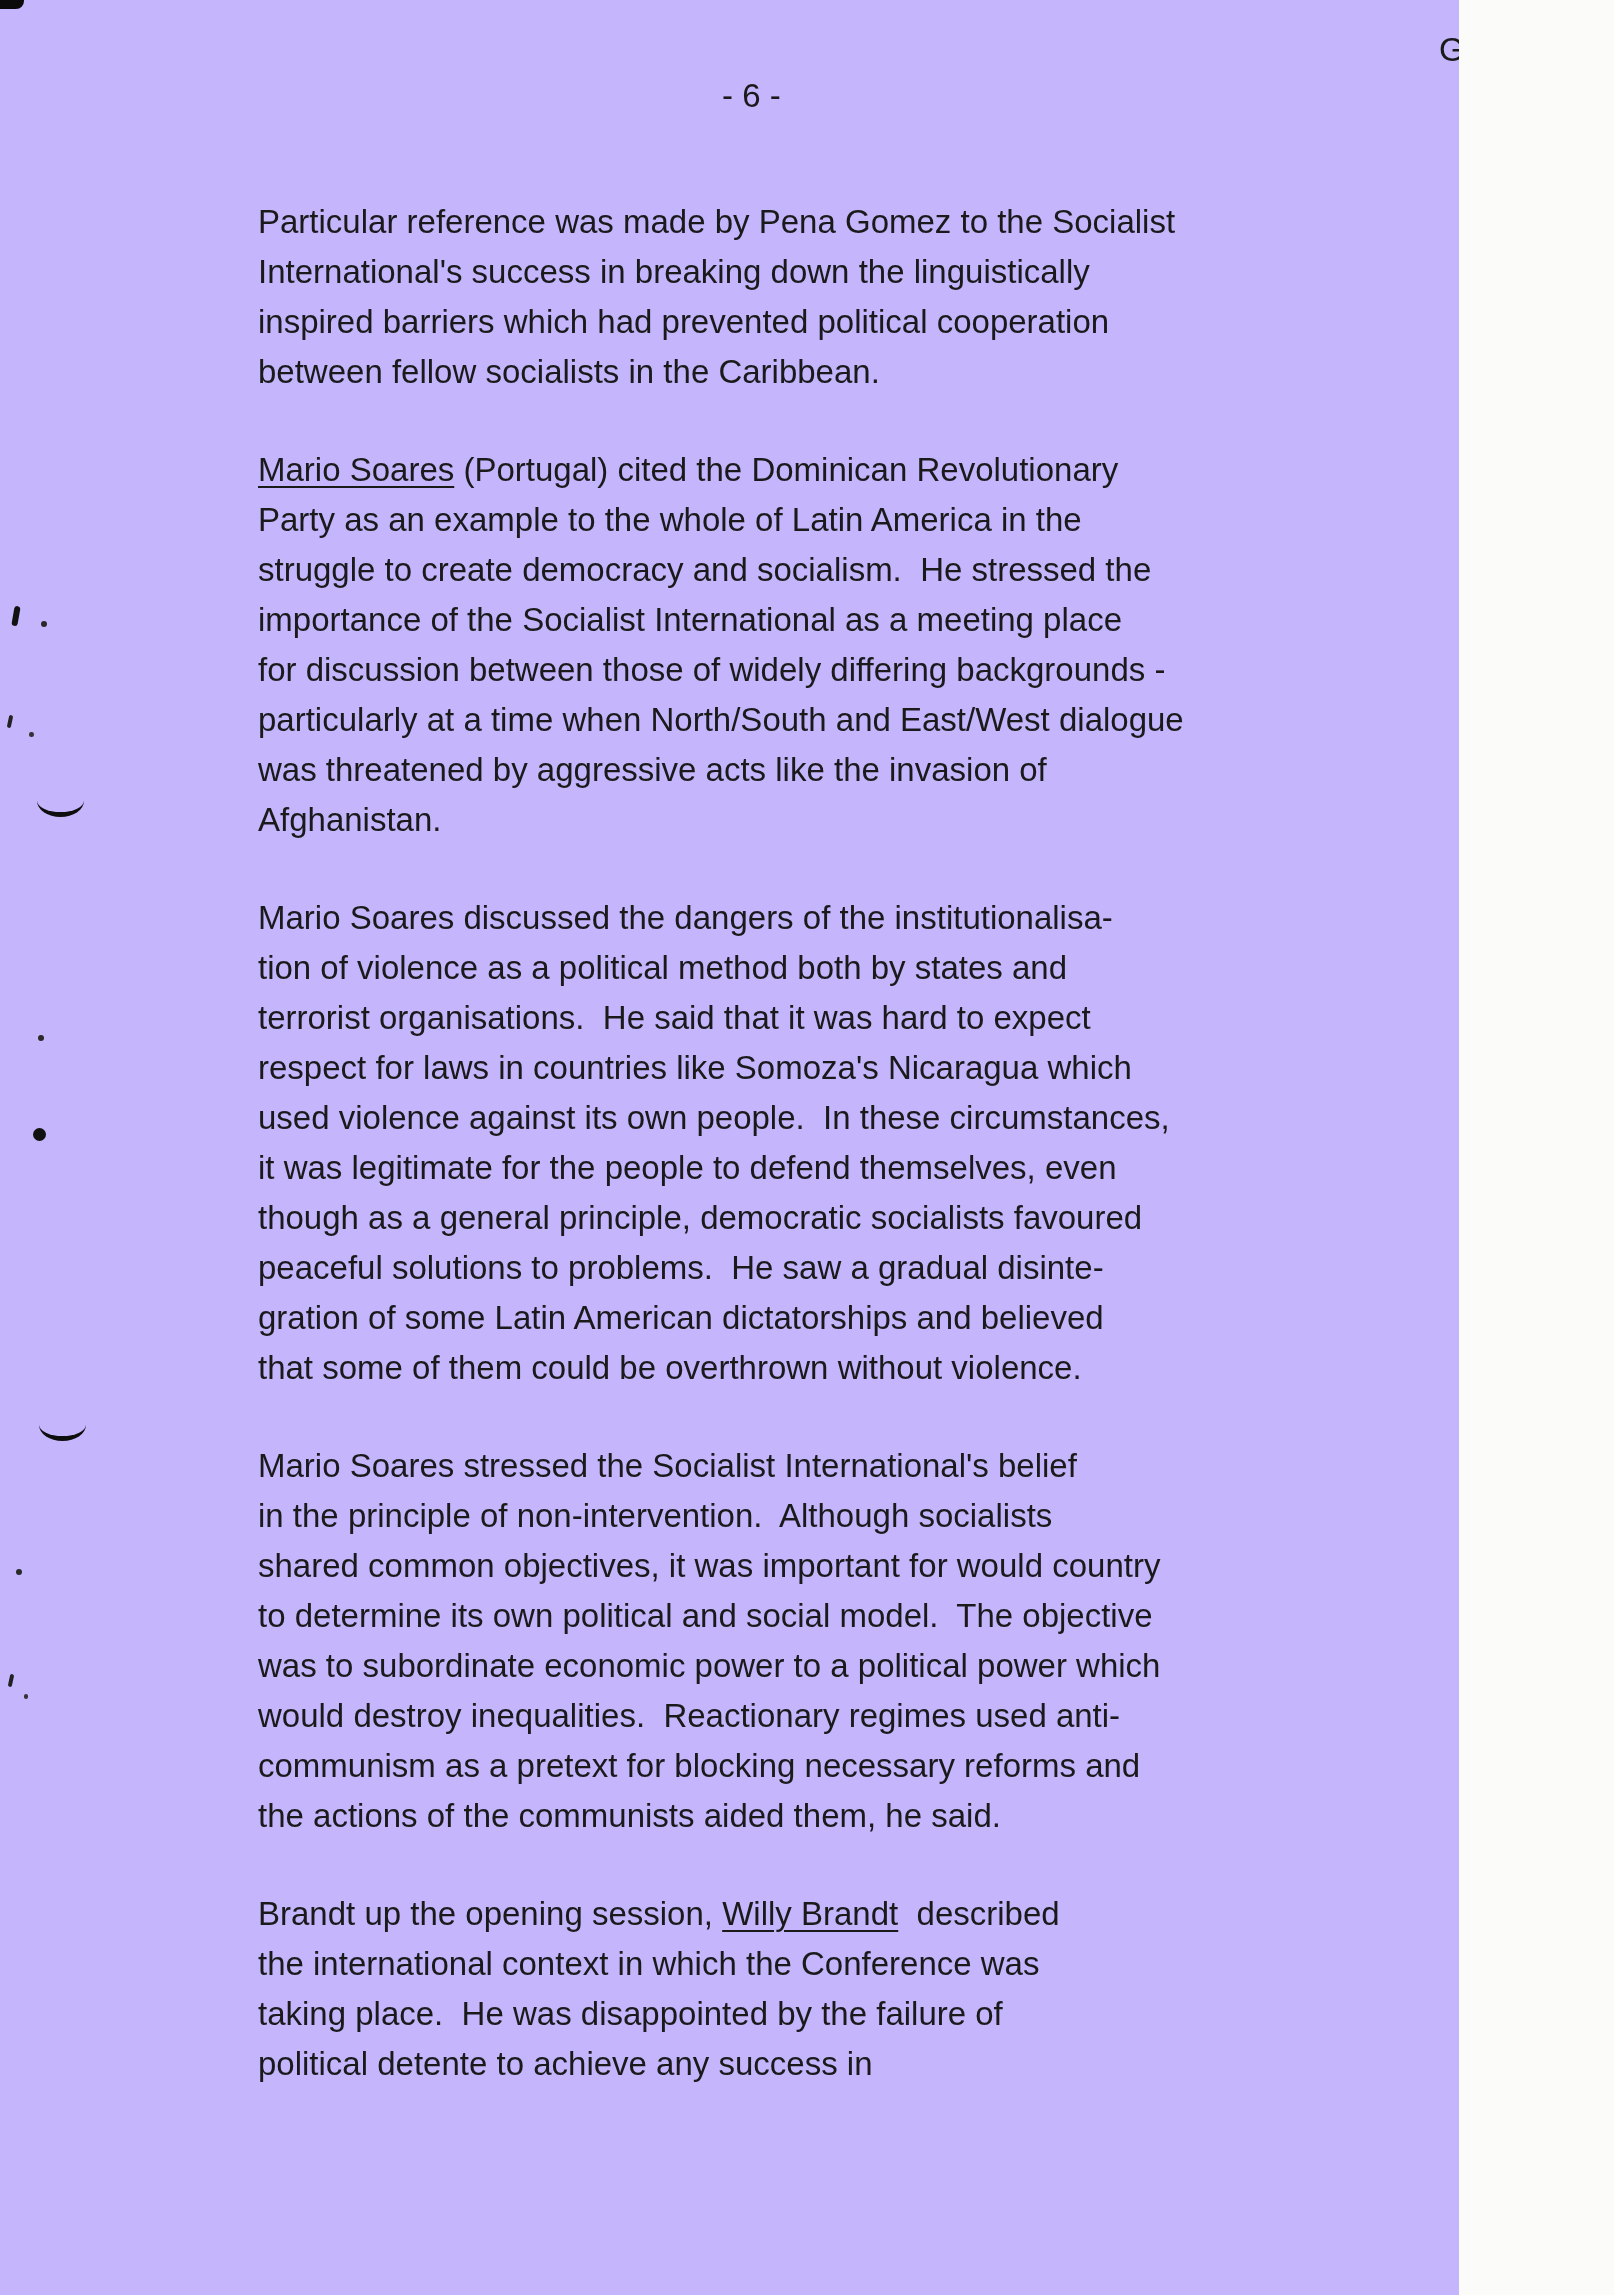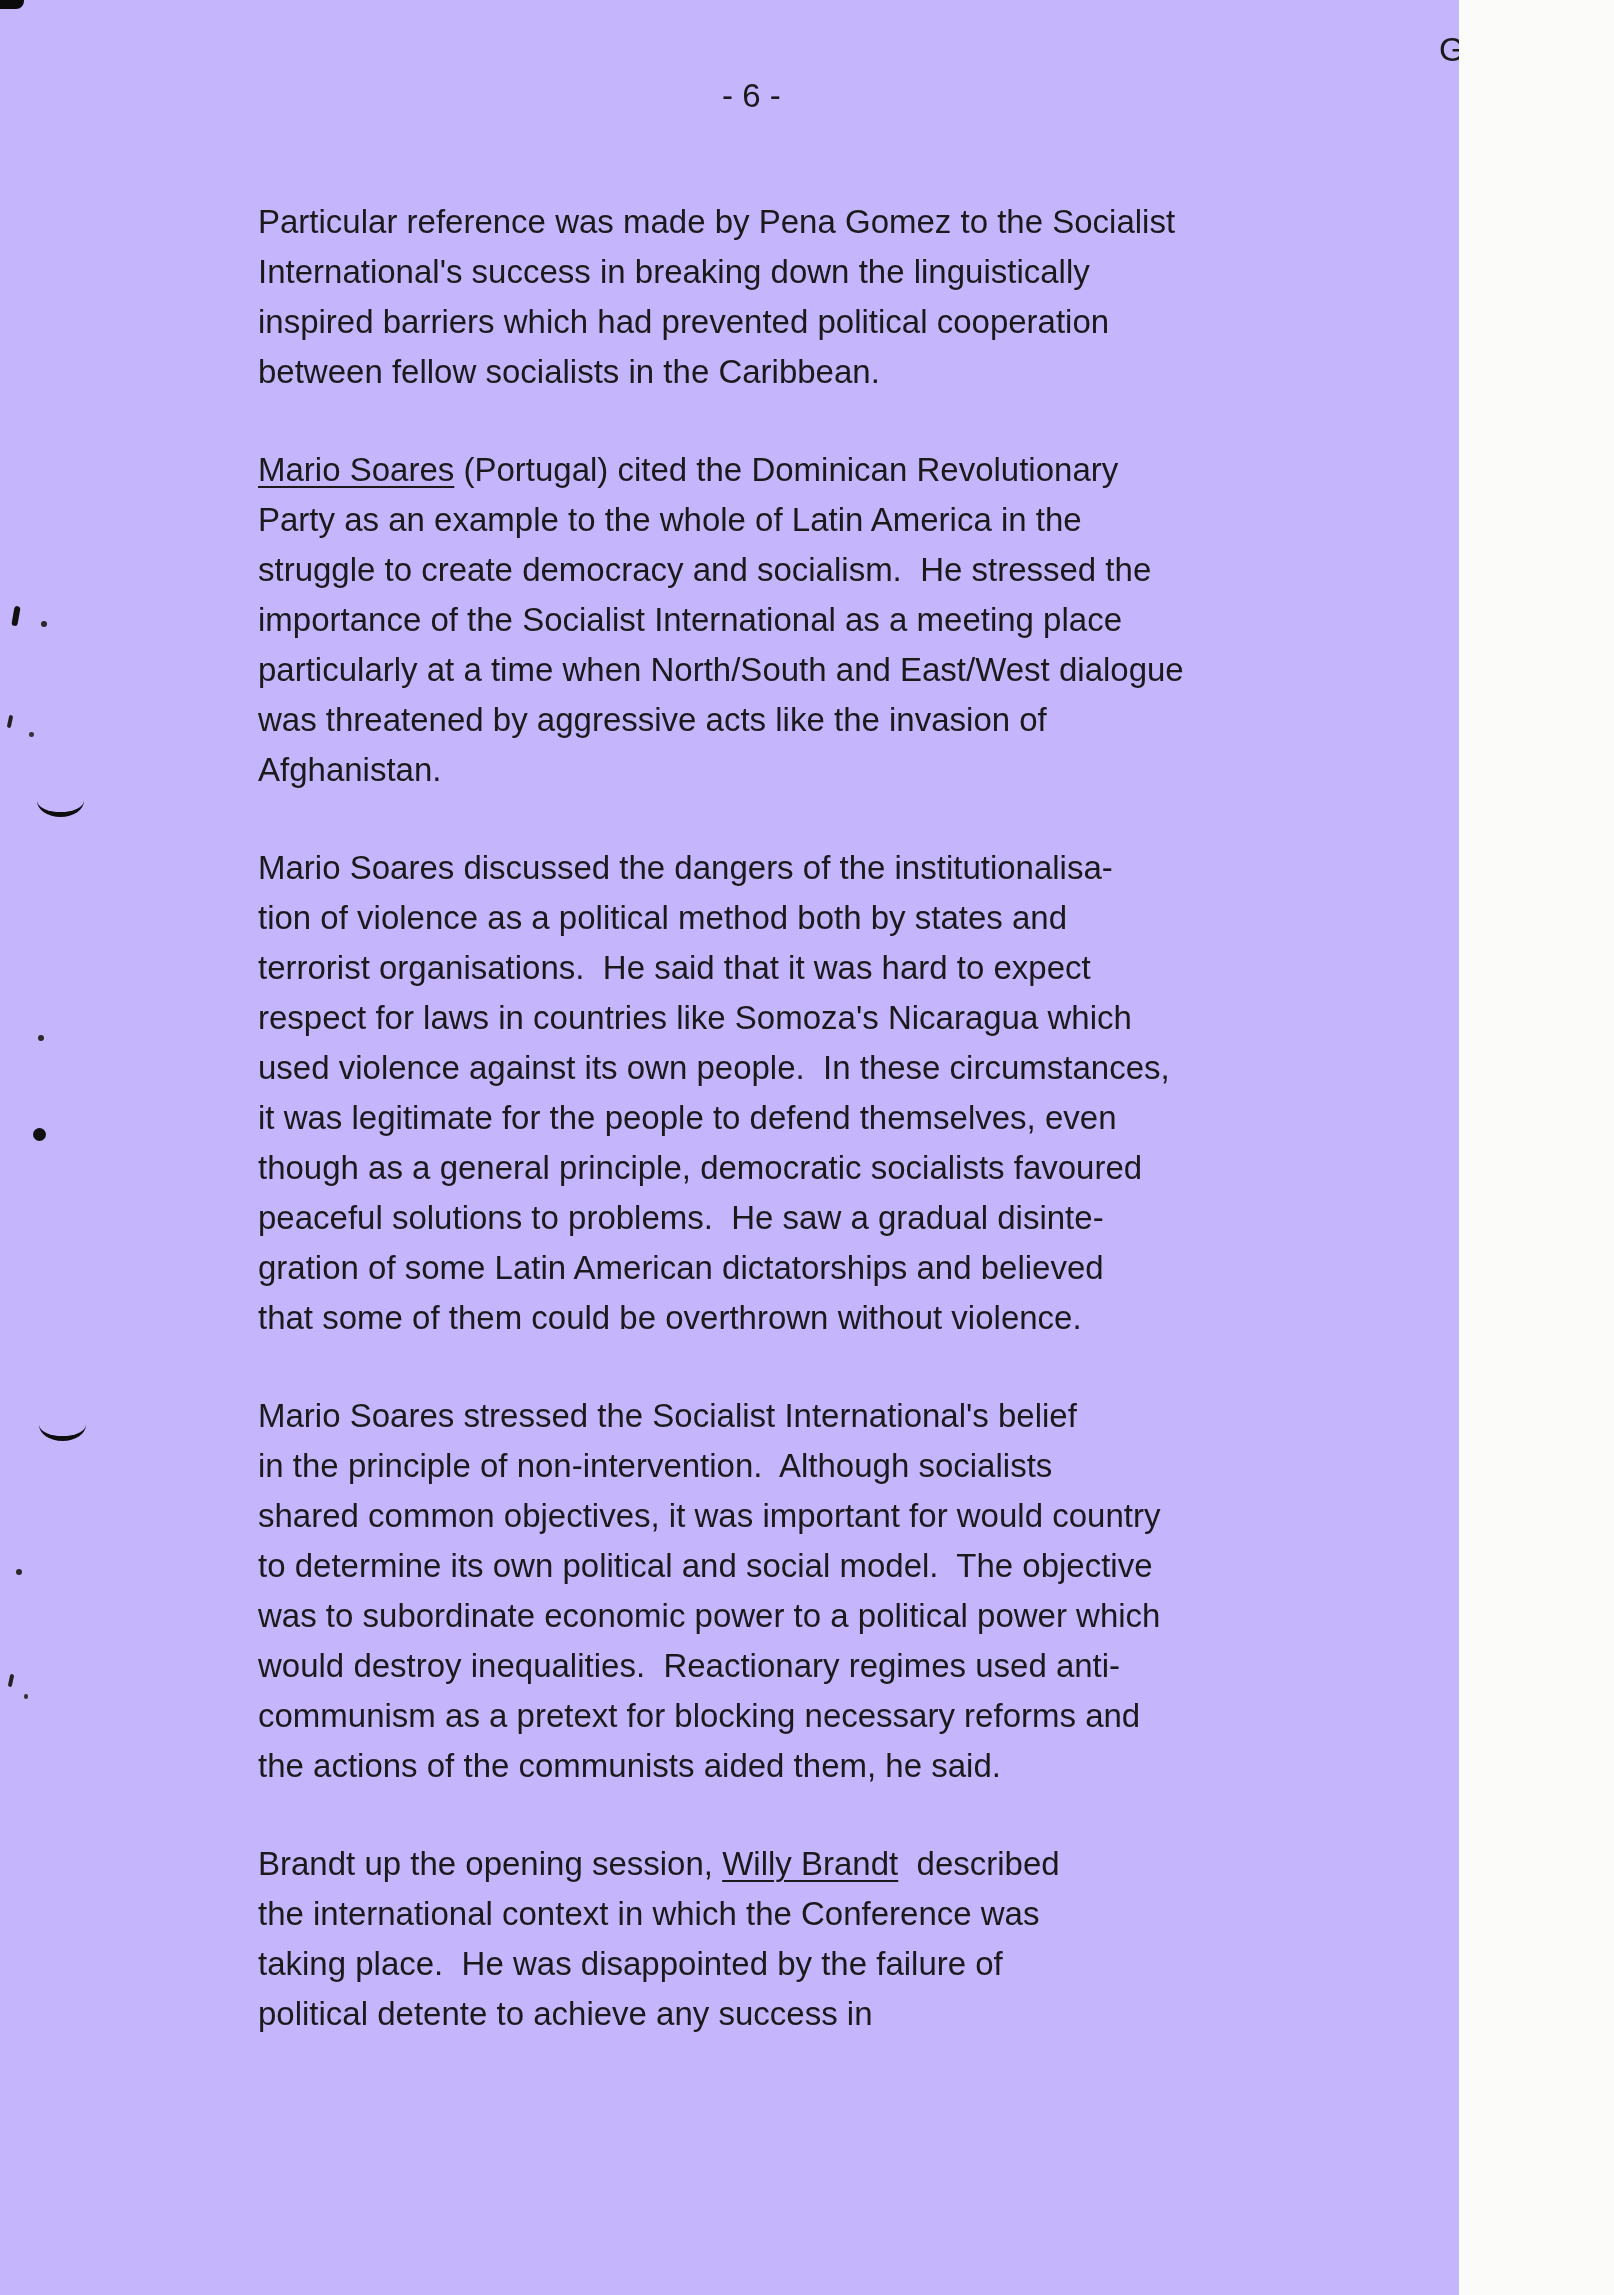--- a/index.html
+++ b/index.html
@@ -119,20 +119,21 @@
       <span class="line">International's success in breaking down the linguistically</span>
       <span class="line">inspired barriers which had prevented political cooperation</span>
       <span class="line">between fellow socialists in the Caribbean.</span>
     </p>
 
     <p class="para">
       <span class="line"><span class="u">Mario Soares</span><span> (Portugal) cited the Dominican Revolutionary</span></span>
       <span class="line">Party as an example to the whole of Latin America in the</span>
       <span class="line">struggle to create democracy and socialism.  He stressed the</span>
       <span class="line">importance of the Socialist International as a meeting place</span>
+      <span class="line">for discussion between those of widely differing backgrounds -</span>
       <span class="line">particularly at a time when North/South and East/West dialogue</span>
       <span class="line">was threatened by aggressive acts like the invasion of</span>
       <span class="line">Afghanistan.</span>
     </p>
 
     <p class="para">
       <span class="line">Mario Soares discussed the dangers of the institutionalisa-</span>
       <span class="line">tion of violence as a political method both by states and</span>
       <span class="line">terrorist organisations.  He said that it was hard to expect</span>
       <span class="line">respect for laws in countries like Somoza's Nicaragua which</span>

